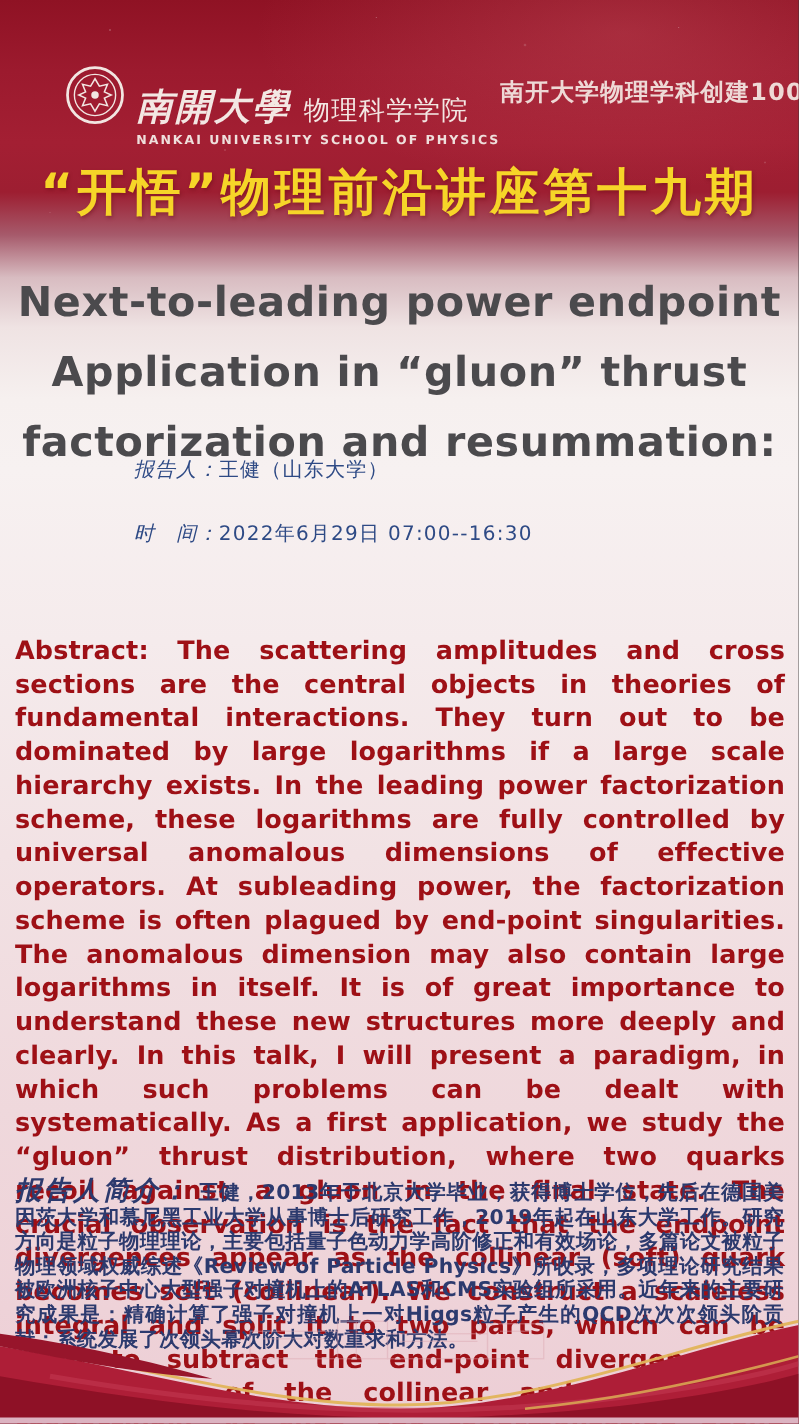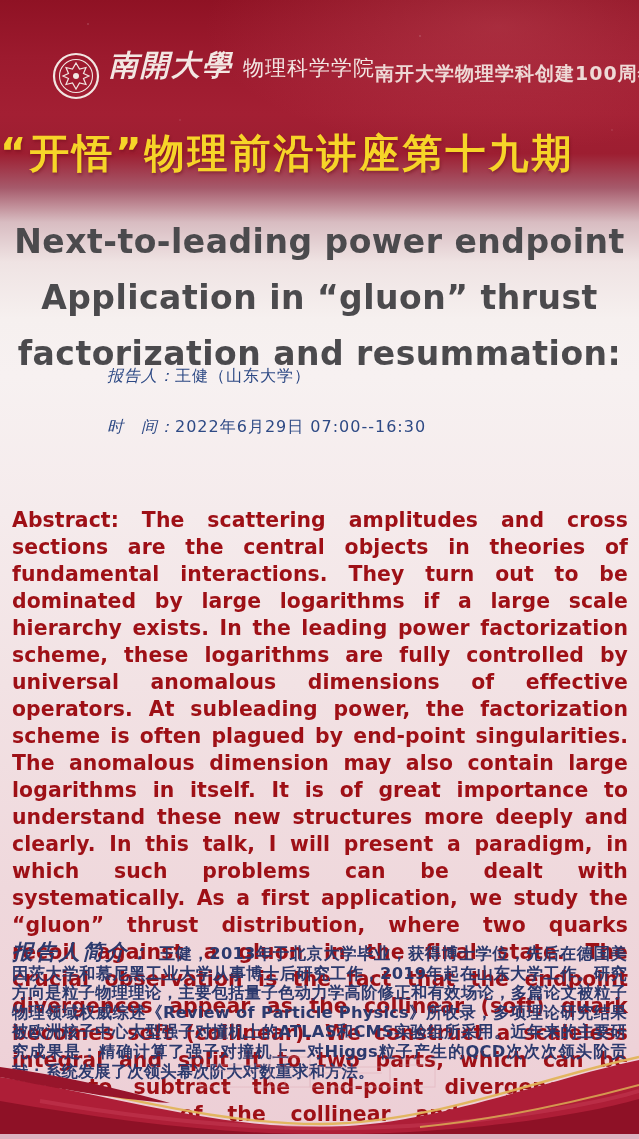--- a/index.html
+++ b/index.html
@@ -26,26 +26,26 @@
       radial-gradient(circle 1.5px at 180px 120px, rgba(255,255,255,.35), transparent 70%),
       radial-gradient(circle 1px at 355px 96px, rgba(255,255,255,.4), transparent 70%),
       radial-gradient(circle 1.5px at 612px 130px, rgba(255,255,255,.35), transparent 70%),
       radial-gradient(circle 1px at 40px 170px, rgba(255,255,255,.3), transparent 70%);
   }
   .header{position:absolute;top:50px;left:52px;right:22px;display:flex;justify-content:space-between;align-items:flex-start;}
   .logo{display:flex;align-items:flex-start;}
   .seal{flex:0 0 auto;margin-top:2px;}
   .logo-text{margin-left:9px;}
   .logo-zh-row{display:flex;align-items:baseline;white-space:nowrap;}
-  .uni-zh{font-size:29px;font-weight:600;font-style:italic;color:#f3e7e3;letter-spacing:2px;line-height:30px;}
+  .uni-zh{font-size:29px;font-weight:600;font-style:italic;color:#f3e7e3;letter-spacing:2px;line-height:30px;margin-top:20px;}
   .school-zh{font-size:21px;font-weight:normal;color:#f3e7e3;margin-left:10px;letter-spacing:1px;}
   .school-en{font-size:10px;font-weight:bold;color:#efdfdc;letter-spacing:1.6px;margin-top:5px;white-space:nowrap;}
   .anniv{font-size:19px;font-weight:bold;color:#eed9d6;letter-spacing:1px;margin-top:11px;white-space:nowrap;}
   .series-title{
-    position:absolute;top:126px;left:0;width:565px;text-align:center;
+    position:absolute;top:126px;left:0;width:639px;text-align:center;
     font-size:40px;font-weight:bold;color:#f6d528;letter-spacing:3px;white-space:nowrap;
     text-shadow:1px 2px 3px rgba(100,10,20,.4);
   }
   .talk-title{
     position:absolute;top:214px;left:0;width:639px;text-align:center;
     color:#4b4a4d;font-size:33px;font-weight:bold;line-height:56px;letter-spacing:.5px;
   }
   .info-block{position:absolute;top:362px;left:94px;right:20px;}
   .info-row{font-size:16px;font-weight:normal;color:#2e4a85;line-height:28px;margin-bottom:23px;white-space:nowrap;letter-spacing:1px;margin-left:13px;}
   .info-label{font-style:italic;}
@@ -76,20 +76,21 @@
         <circle cx="24" cy="24" r="22" fill="none" stroke="#f2e6e2" stroke-width="2.2"></circle>
         <circle cx="24" cy="24" r="16.5" fill="none" stroke="#f2e6e2" stroke-width="1.1"></circle>
         <polygon points="24,11 27.5,17 34,15.5 31.5,21.5 37,24 31.5,26.5 34,32.5 27.5,31 24,37 20.5,31 14,32.5 16.5,26.5 11,24 16.5,21.5 14,15.5 20.5,17" fill="none" stroke="#f2e6e2" stroke-width="1.2"></polygon>
         <circle cx="24" cy="24" r="3" fill="#f2e6e2"></circle>
       </svg>
       <div class="logo-text">
         <div class="logo-zh-row">
           <span class="uni-zh">南開大學</span>
           <span class="school-zh">物理科学学院</span>
         </div>
+        <div class="school-en">NANKAI UNIVERSITY SCHOOL OF PHYSICS</div>
       </div>
     </div>
     <div class="anniv">南开大学物理学科创建100周年</div>
   </div>
 
   <div class="series-title">“开悟”物理前沿讲座第十九期</div>
 
   <div class="talk-title">
     <div>Next-to-leading power endpoint</div>
     <div>Application in “gluon” thrust</div>

